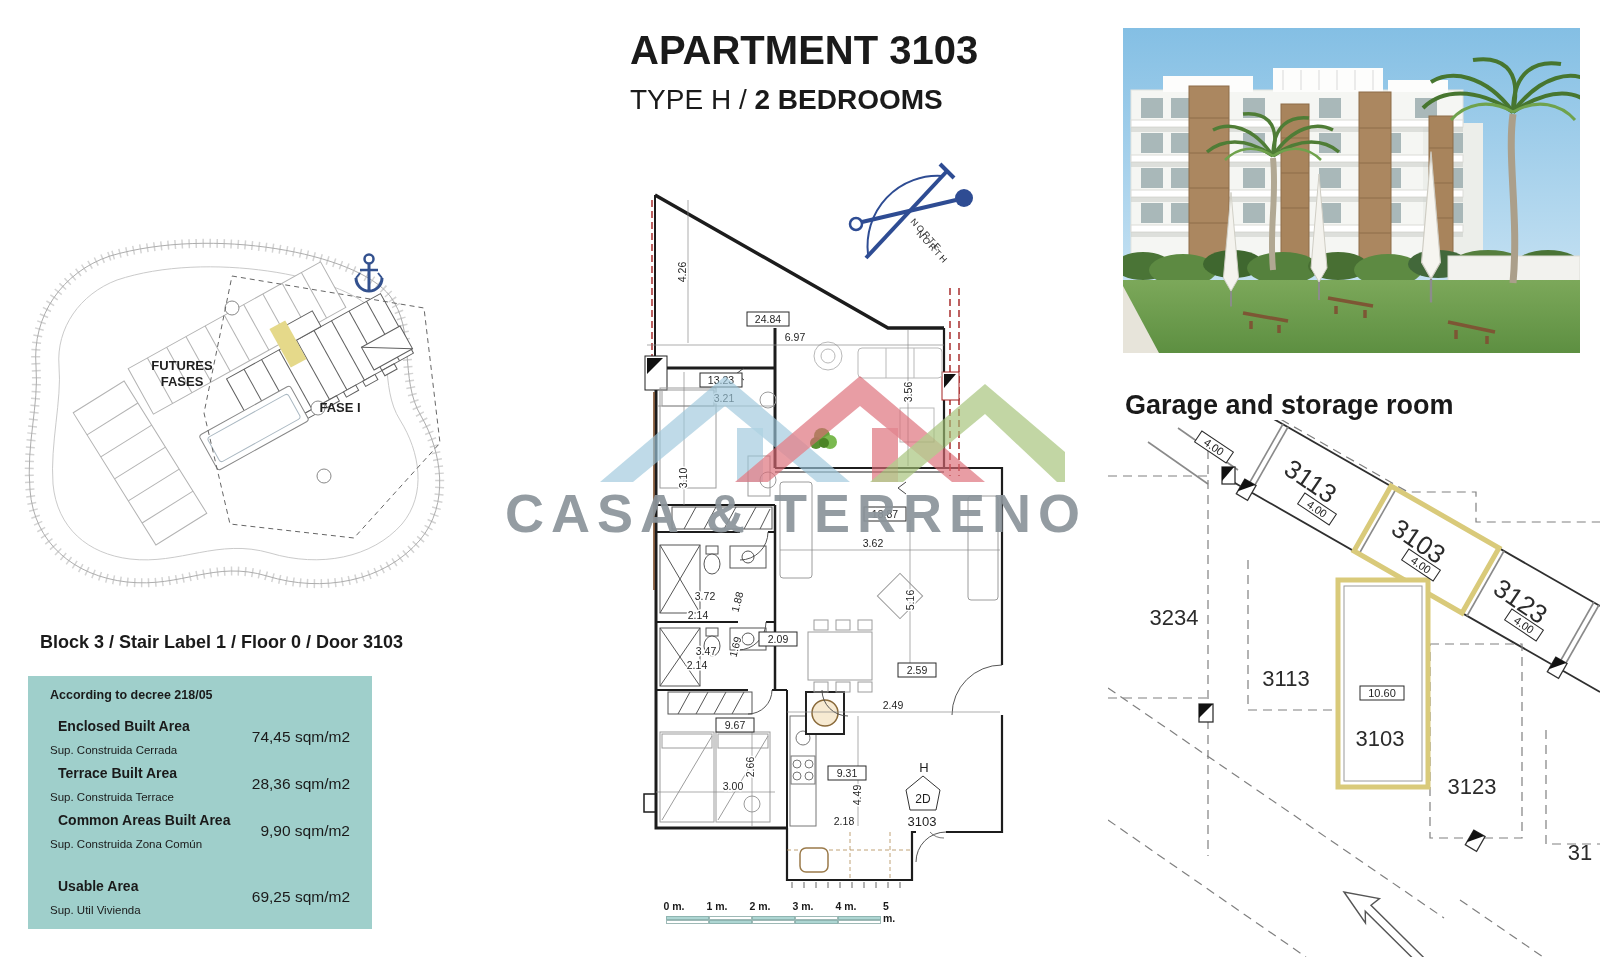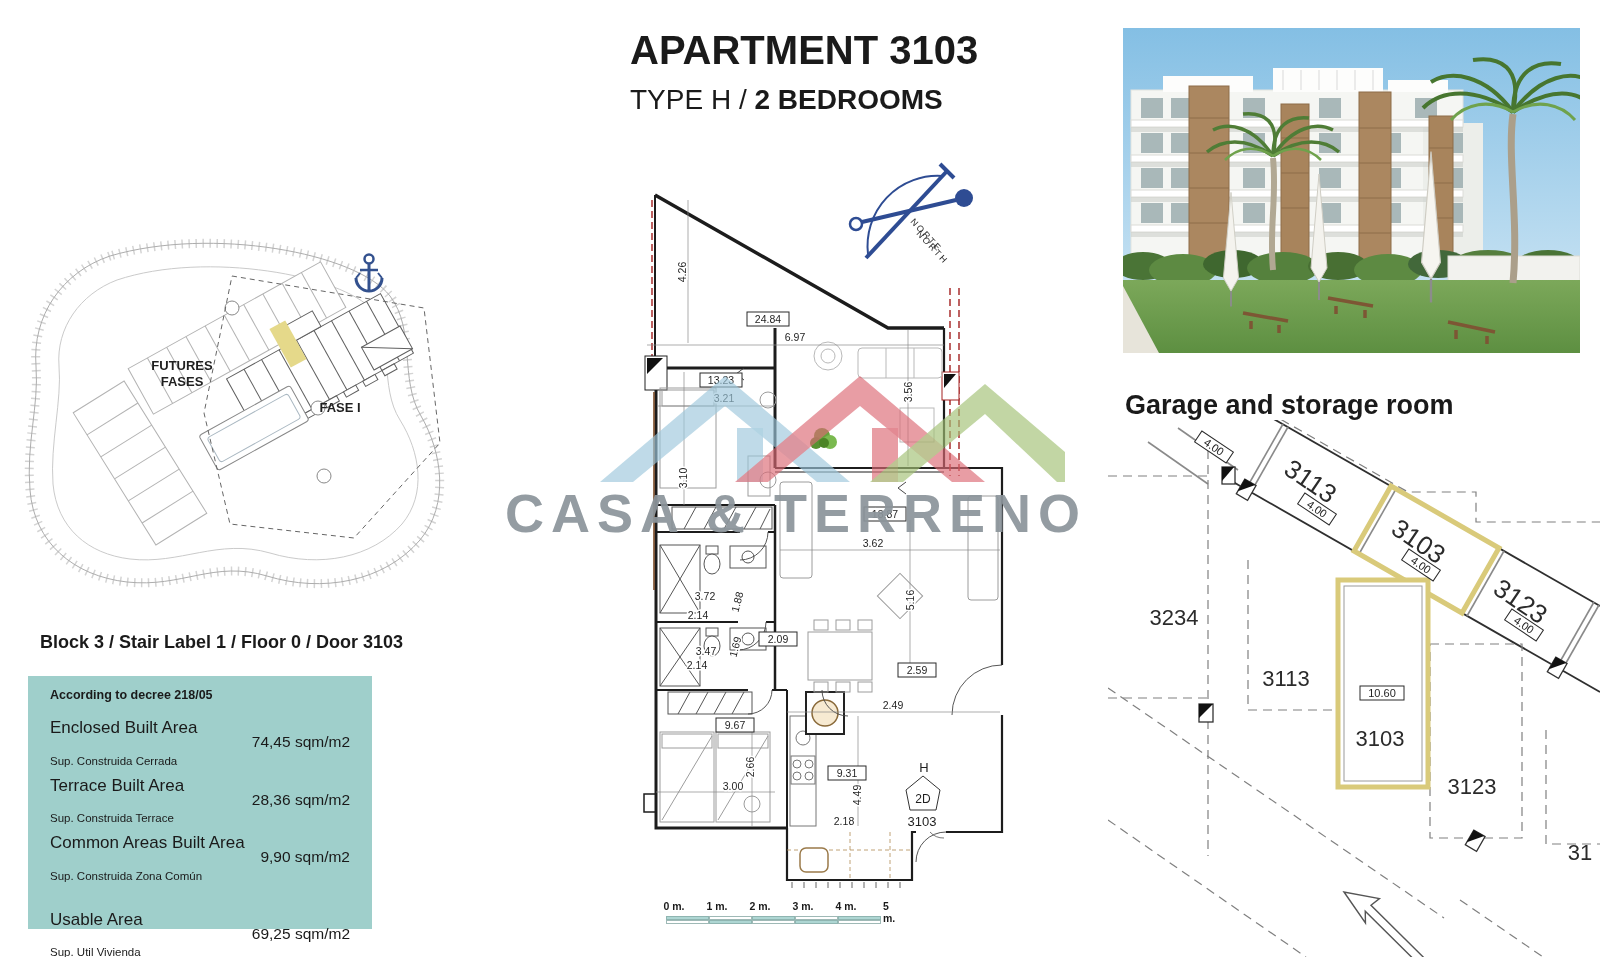--- a/index.html
+++ b/index.html
@@ -12,22 +12,22 @@
   .t2 b{font-weight:bold;}
   
   .garage-heading{left:1125px;top:390px;font-size:27px;font-weight:bold;}
   .block-heading{left:40px;top:632px;font-size:18px;font-weight:bold;}
   
   .area-panel{left:28px;top:676px;width:344px;height:253px;background:#9fcfcb;
               box-sizing:border-box;padding:12px 22px 10px 22px;}
   .decree{font-size:12.5px;font-weight:bold;margin-bottom:16px;}
   .arow{display:flex;justify-content:space-between;align-items:center;margin-top:9px;}
   .arow.gap{margin-top:28px;}
-  .al .en{font-size:17px;font-weight:normal;line-height:1.15;}
-  .al .es{font-size:11.5px;margin-top:17px;}
+  .al .en{font-size:14px;font-weight:bold;line-height:1.15;margin-left:8px;}
+  .al .es{font-size:11.5px;margin-top:10px;}
   .av{font-size:15.5px;white-space:nowrap;}
   
   .photo{left:1123px;top:28px;width:457px;height:325px;overflow:hidden;}
   .site-plan{left:22px;top:238px;width:435px;height:365px;}
   .garage-plan{left:1108px;top:420px;width:492px;height:537px;overflow:hidden;}
   .floor-plan{left:600px;top:160px;width:420px;height:750px;}
   
   .wm-logo{left:565px;top:370px;width:500px;height:112px;opacity:.82;pointer-events:none;}
   .wm-text{left:505px;top:482px;width:550px;text-align:right;font-size:54px;font-weight:bold;
            color:#8c959b;letter-spacing:7px;opacity:.93;pointer-events:none;white-space:nowrap;}

